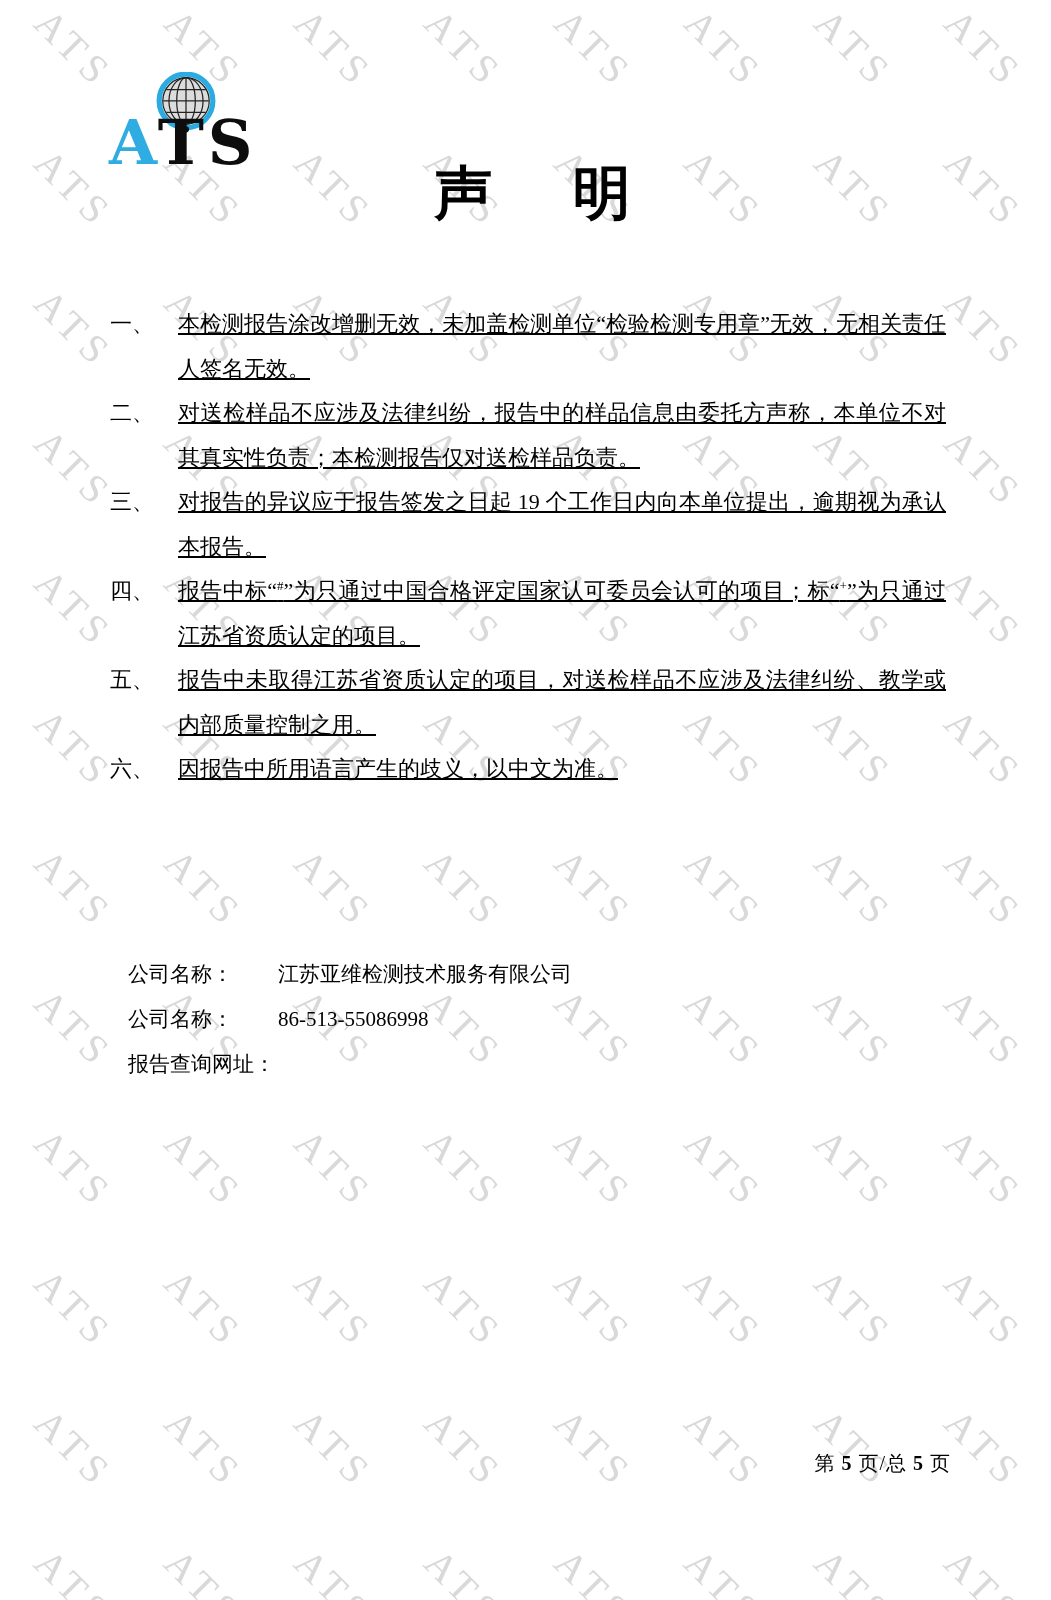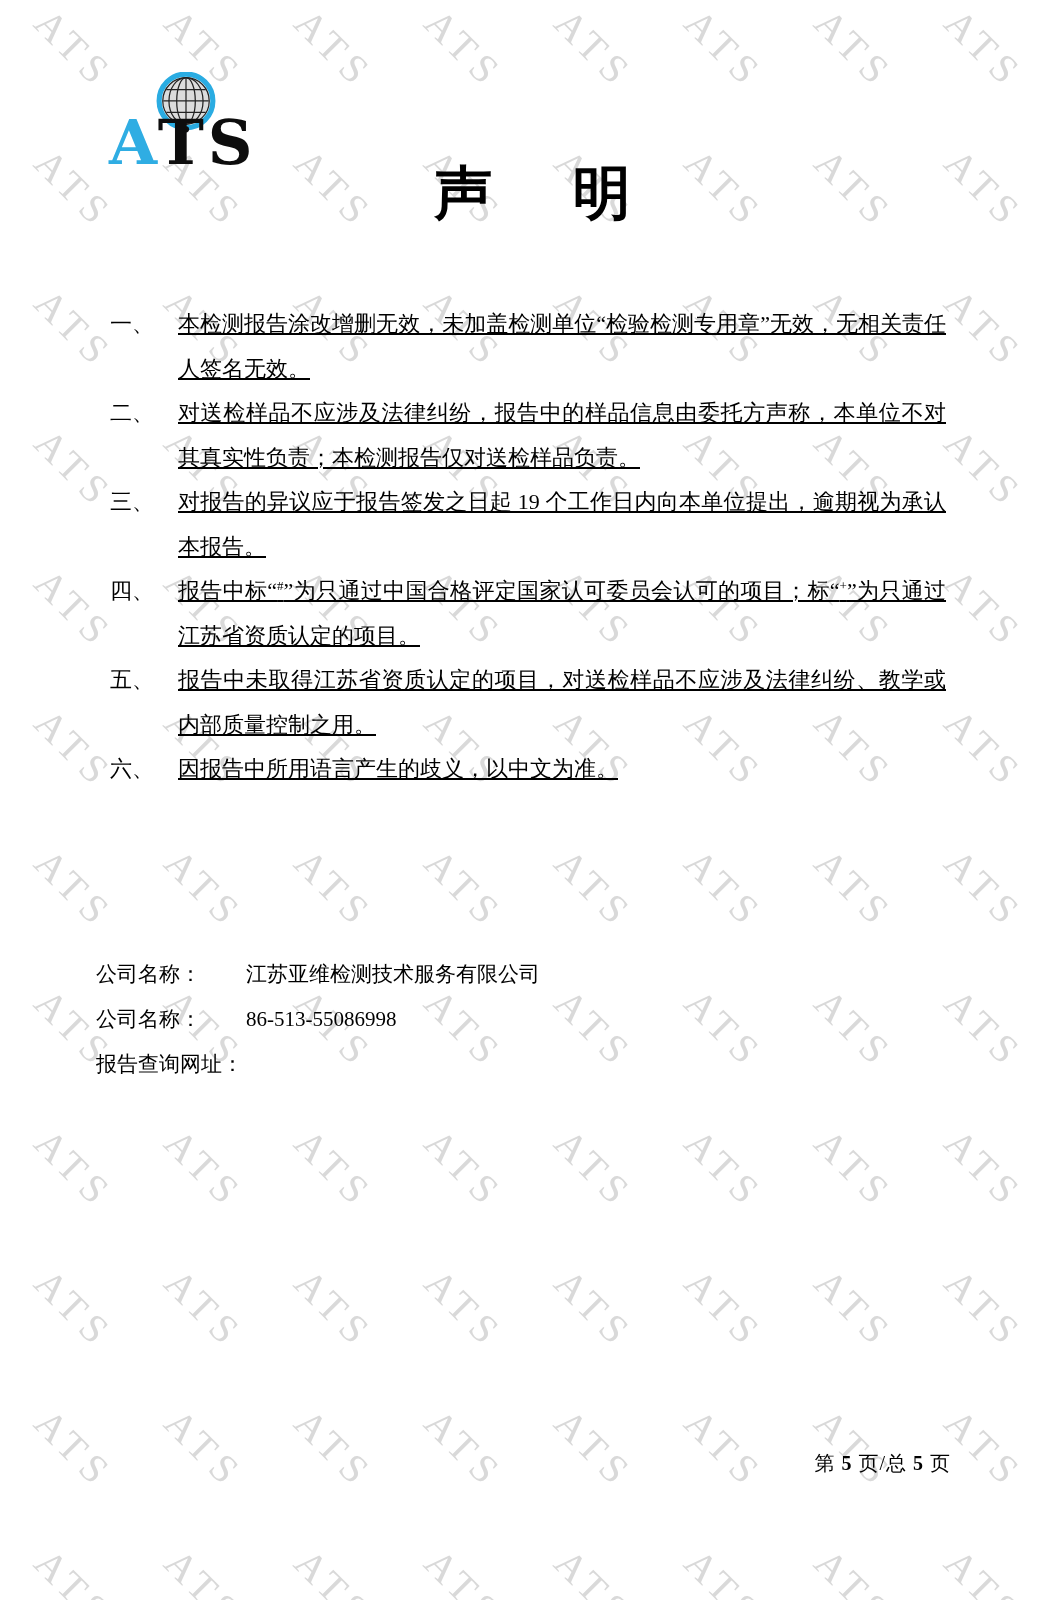--- a/index.html
+++ b/index.html
@@ -37,21 +37,21 @@
   }
 
   
   .statements { position:absolute; left:110px; top:302px; width:836px; }
   .st-item { display:flex; font-size:22px; line-height:44.5px; }
   .st-num { width:68px; flex:0 0 68px; }
   .st-text { flex:1; text-align:justify;text-decoration:underline; }
   .st-text sup { font-size:13px; line-height:0; }
 
   
-  .company { position:absolute; left:96px; top:952px; width:836px; }
+  .company { position:absolute; left:128px; top:952px; width:836px; }
   .co-row { display:flex; font-size:21px; line-height:45px; height:45px; }
   .co-label { width:150px; flex:0 0 150px; }
   .co-value { flex:1; }
   .co-value.bold { font-weight:bold; }
 
   
   .footer {
     position:absolute; right:100px; top:1450px; font-size:20px;
     letter-spacing:1px;
   }

